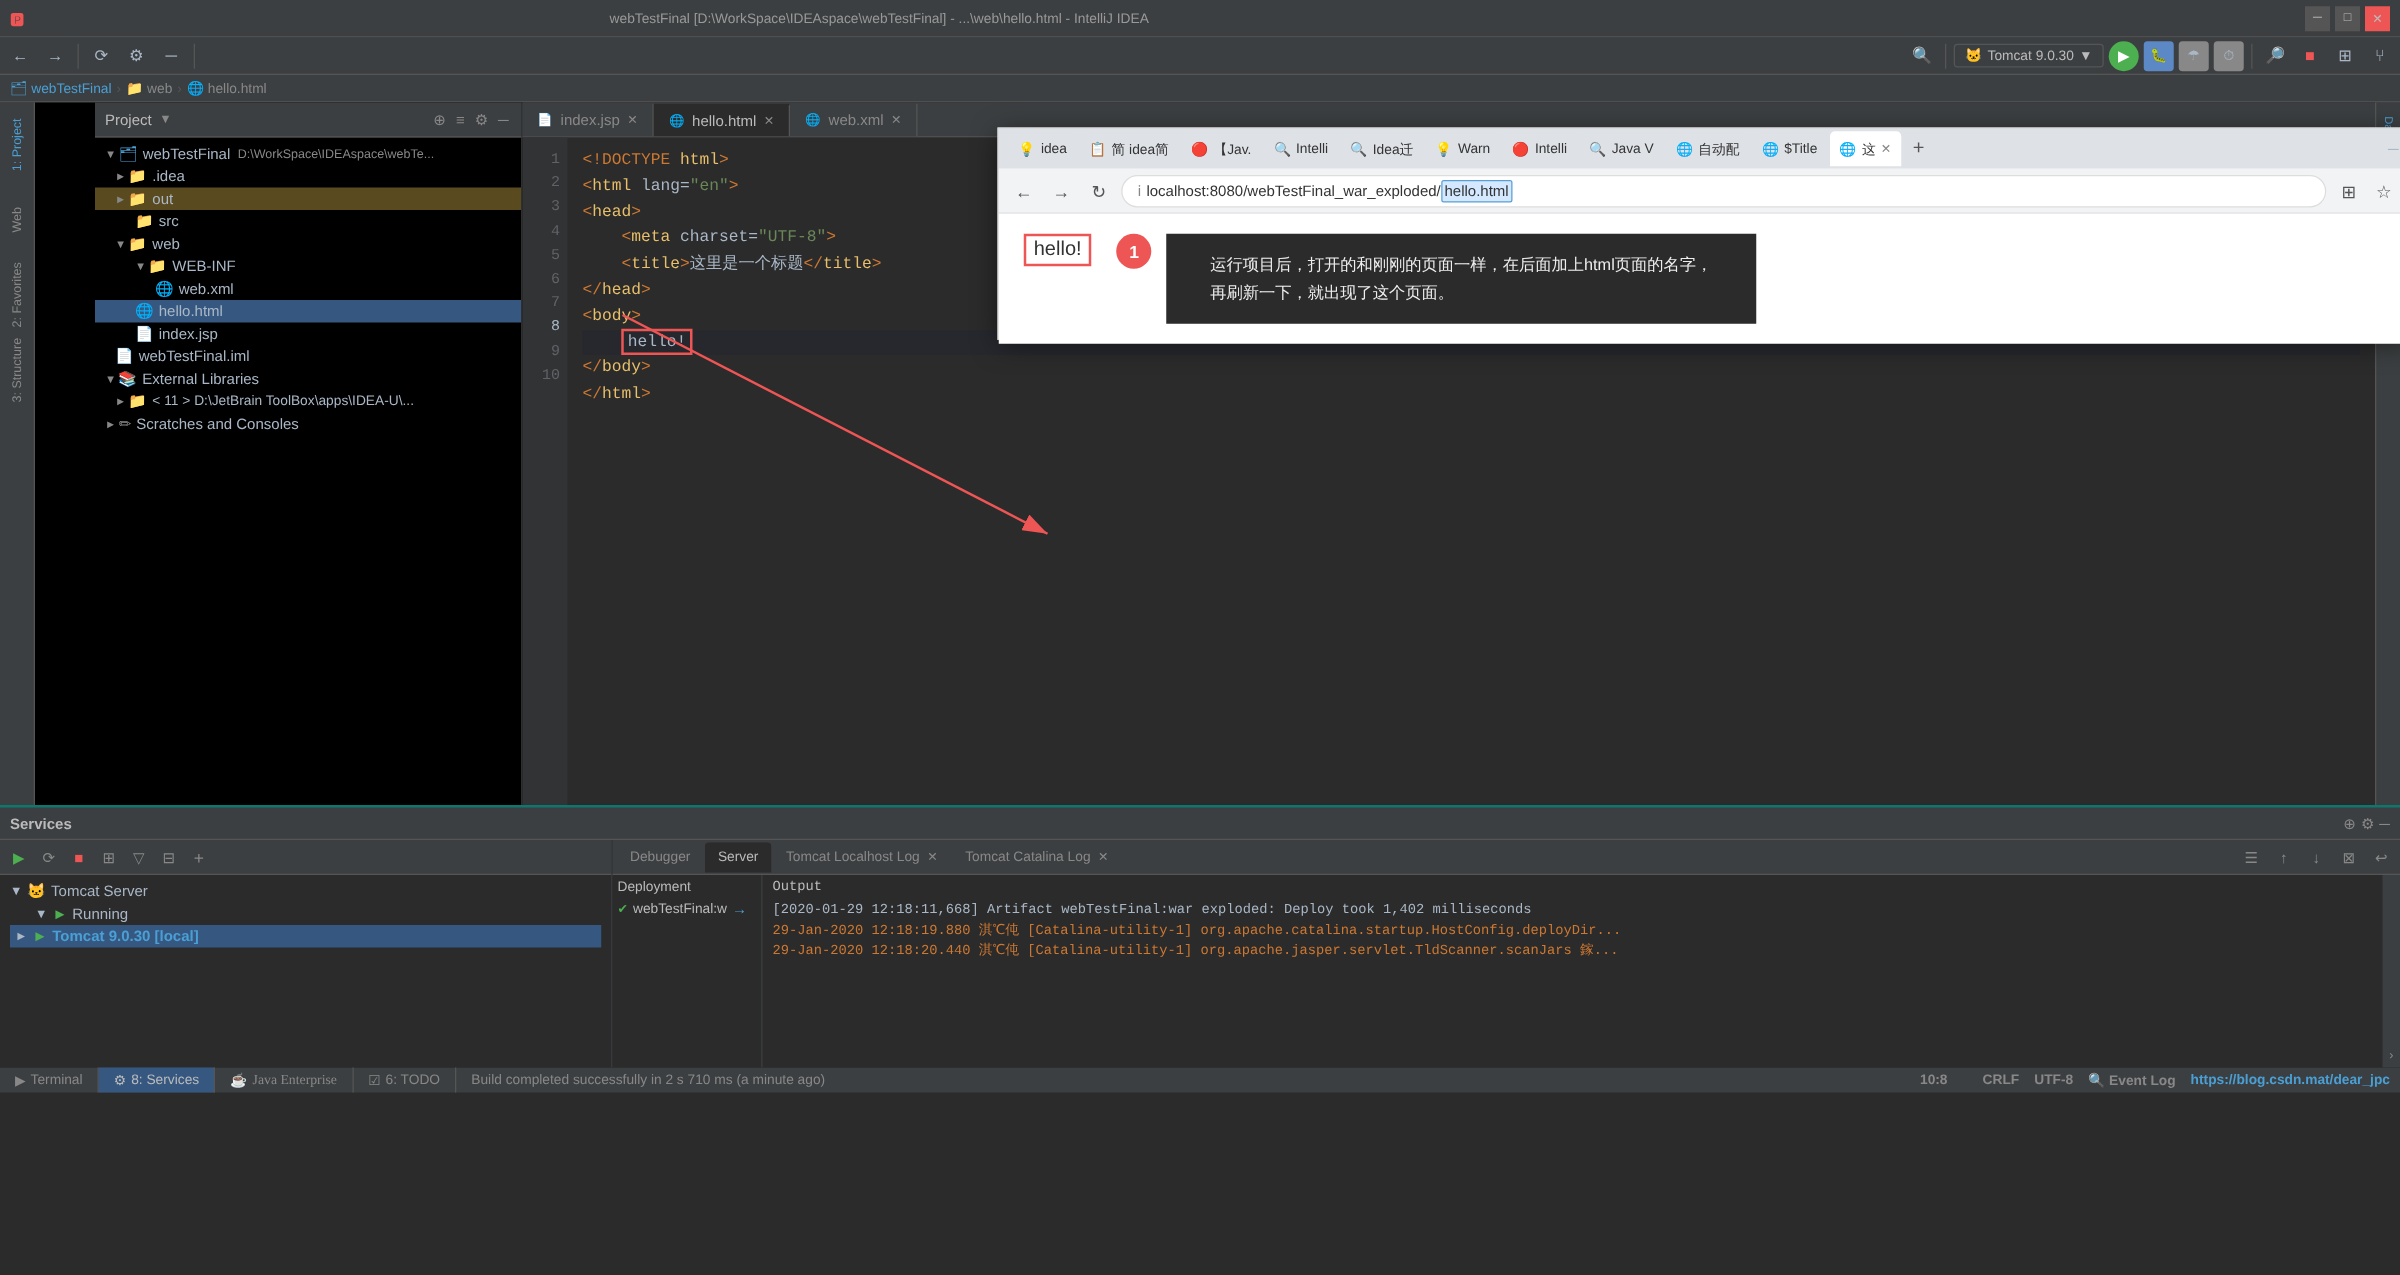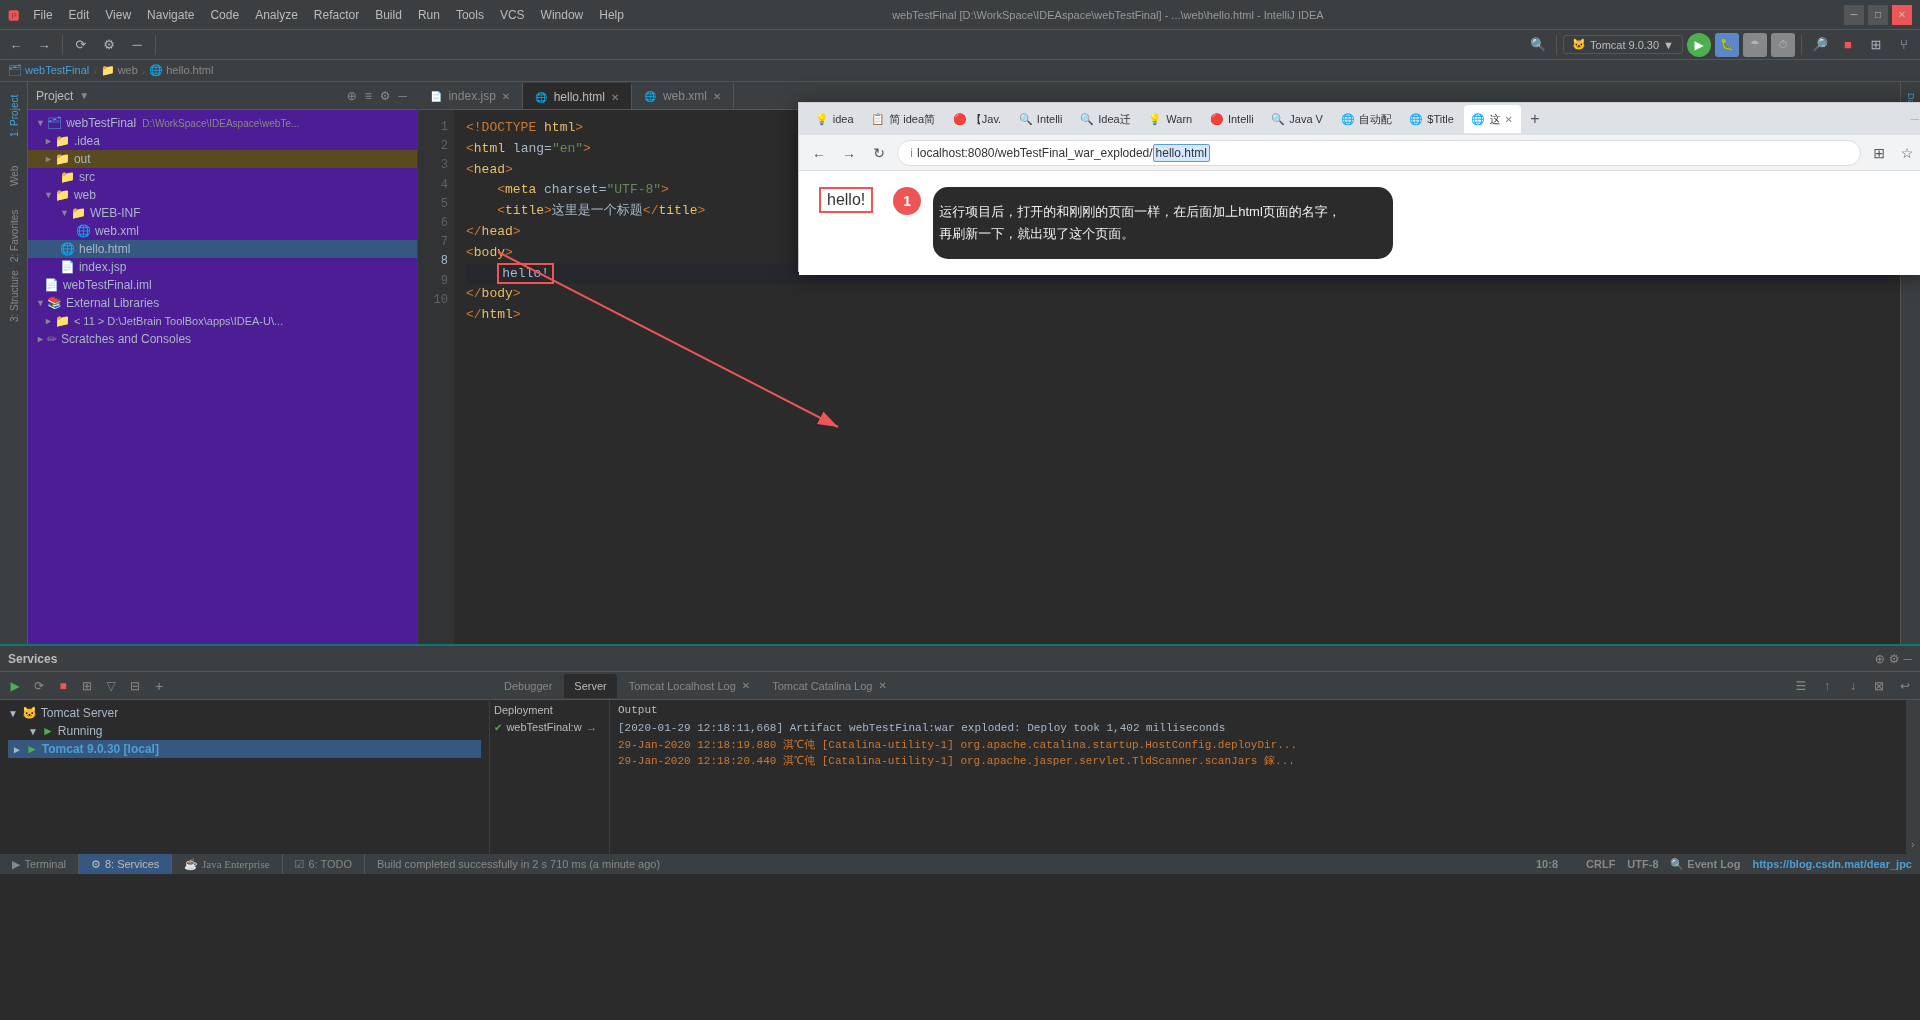--- a/index.html
+++ b/index.html
@@ -29,21 +29,21 @@
 
     
     #main { display: flex; height: calc(1020px - 30px - 30px - 28px - 20px); }
 
     
     #left-icons { width: 28px; background: #3c3f41; display: flex; flex-direction: column; align-items: center; padding-top: 4px; border-right: 1px solid #555; }
     .side-icon { width: 24px; height: 60px; display: flex; align-items: center; justify-content: center; cursor: pointer; font-size: 10px; writing-mode: vertical-rl; transform: rotate(180deg); color: #888; }
     .side-icon.active { color: #4a9fd5; }
 
     
-    #project-panel { width: 390px; background: #4c1d95; display: flex; flex-direction: column; border-right: 1px solid #3c3f41; }
+    #project-panel { width: 390px; background: #000000; display: flex; flex-direction: column; border-right: 1px solid #3c3f41; padding-left: 48px; }
     #project-header { height: 28px; background: #3c3f41; display: flex; align-items: center; padding: 0 8px; gap: 6px; border-bottom: 1px solid #555; }
     .header-icons { display: flex; gap: 4px; margin-left: auto; }
     .hi { font-size: 12px; cursor: pointer; color: #888; padding: 2px; }
     #project-tree { flex: 1; overflow-y: auto; padding: 4px 0; }
     .tree-item { display: flex; align-items: center; padding: 2px 8px; cursor: pointer; white-space: nowrap; }
     .tree-item.selected { background: #365880; }
     .tree-item.selected-dir { background: #5a4a20; }
     .indent-1 { padding-left: 16px; }
     .indent-2 { padding-left: 32px; }
     .indent-3 { padding-left: 48px; }
@@ -123,35 +123,20 @@
     ::-webkit-scrollbar-thumb { background: #555; border-radius: 3px; }
 
     .breadcrumb-bar { height: 22px; background: #3c3f41; display: flex; align-items: center; padding: 0 8px; gap: 4px; border-bottom: 1px solid #555; font-size: 11px; color: #888; }
     .bc-sep { color: #555; }
   </style>
 </head>
 <body>
 
 <div id="title-bar">
   <span style="color:#e55;font-weight:bold;margin-right:6px;">🅿</span>
-  <div class="menu-items">
-    <span class="menu-item">File</span>
-    <span class="menu-item">Edit</span>
-    <span class="menu-item">View</span>
-    <span class="menu-item">Navigate</span>
-    <span class="menu-item">Code</span>
-    <span class="menu-item">Analyze</span>
-    <span class="menu-item">Refactor</span>
-    <span class="menu-item">Build</span>
-    <span class="menu-item">Run</span>
-    <span class="menu-item">Tools</span>
-    <span class="menu-item">VCS</span>
-    <span class="menu-item">Window</span>
-    <span class="menu-item">Help</span>
-  </div>
   <span class="title-text" style="font-size:11px;color:#999;">webTestFinal [D:\WorkSpace\IDEAspace\webTestFinal] - ...\web\hello.html - IntelliJ IDEA</span>
   <div class="window-controls">
     <div class="win-btn">─</div>
     <div class="win-btn">□</div>
     <div class="win-btn" style="background:#e55;">✕</div>
   </div>
 </div>
 
 <div id="toolbar">
   <div class="toolbar-btn">←</div>
@@ -398,21 +383,21 @@
           <div class="br-btn">⊞</div>
           <div class="br-btn">☆</div>
         </div>
       </div>
 
       <div id="browser-content" style="display:flex;align-items:flex-start;gap:20px;">
         <div class="hello-text">hello!</div>
 
         <div style="position:relative;display:flex;align-items:flex-start;gap:12px;margin-top:0;">
           <div style="width:28px;height:28px;background:#e55;border-radius:50%;color:white;display:flex;align-items:center;justify-content:center;font-size:14px;font-weight:bold;flex-shrink:0;">1</div>
-          <div style="background:#2b2b2b;color:#eee;padding:14px 6px;border-radius:15px;font-size:13px;line-height:1.7;min-width:460px;max-width:500px;">
+          <div style="background:#2b2b2b;color:#eee;padding:14px 35px;border-radius:0;font-size:13px;line-height:1.7;min-width:460px;max-width:500px;">
             <span>运行项目后，打开的和刚刚的页面一样，在后面加上html页面的名字，<br>再刷新一下，就出现了这个页面。</span>
           </div>
         </div>
       </div>
     </div>
 
     <div style="position:absolute;top:160px;left:60px;z-index:150;pointer-events:none;">
       <svg width="400" height="200">
         <defs>
           <marker id="arrowhead" markerWidth="10" markerHeight="7" refX="10" refY="3.5" orient="auto">

